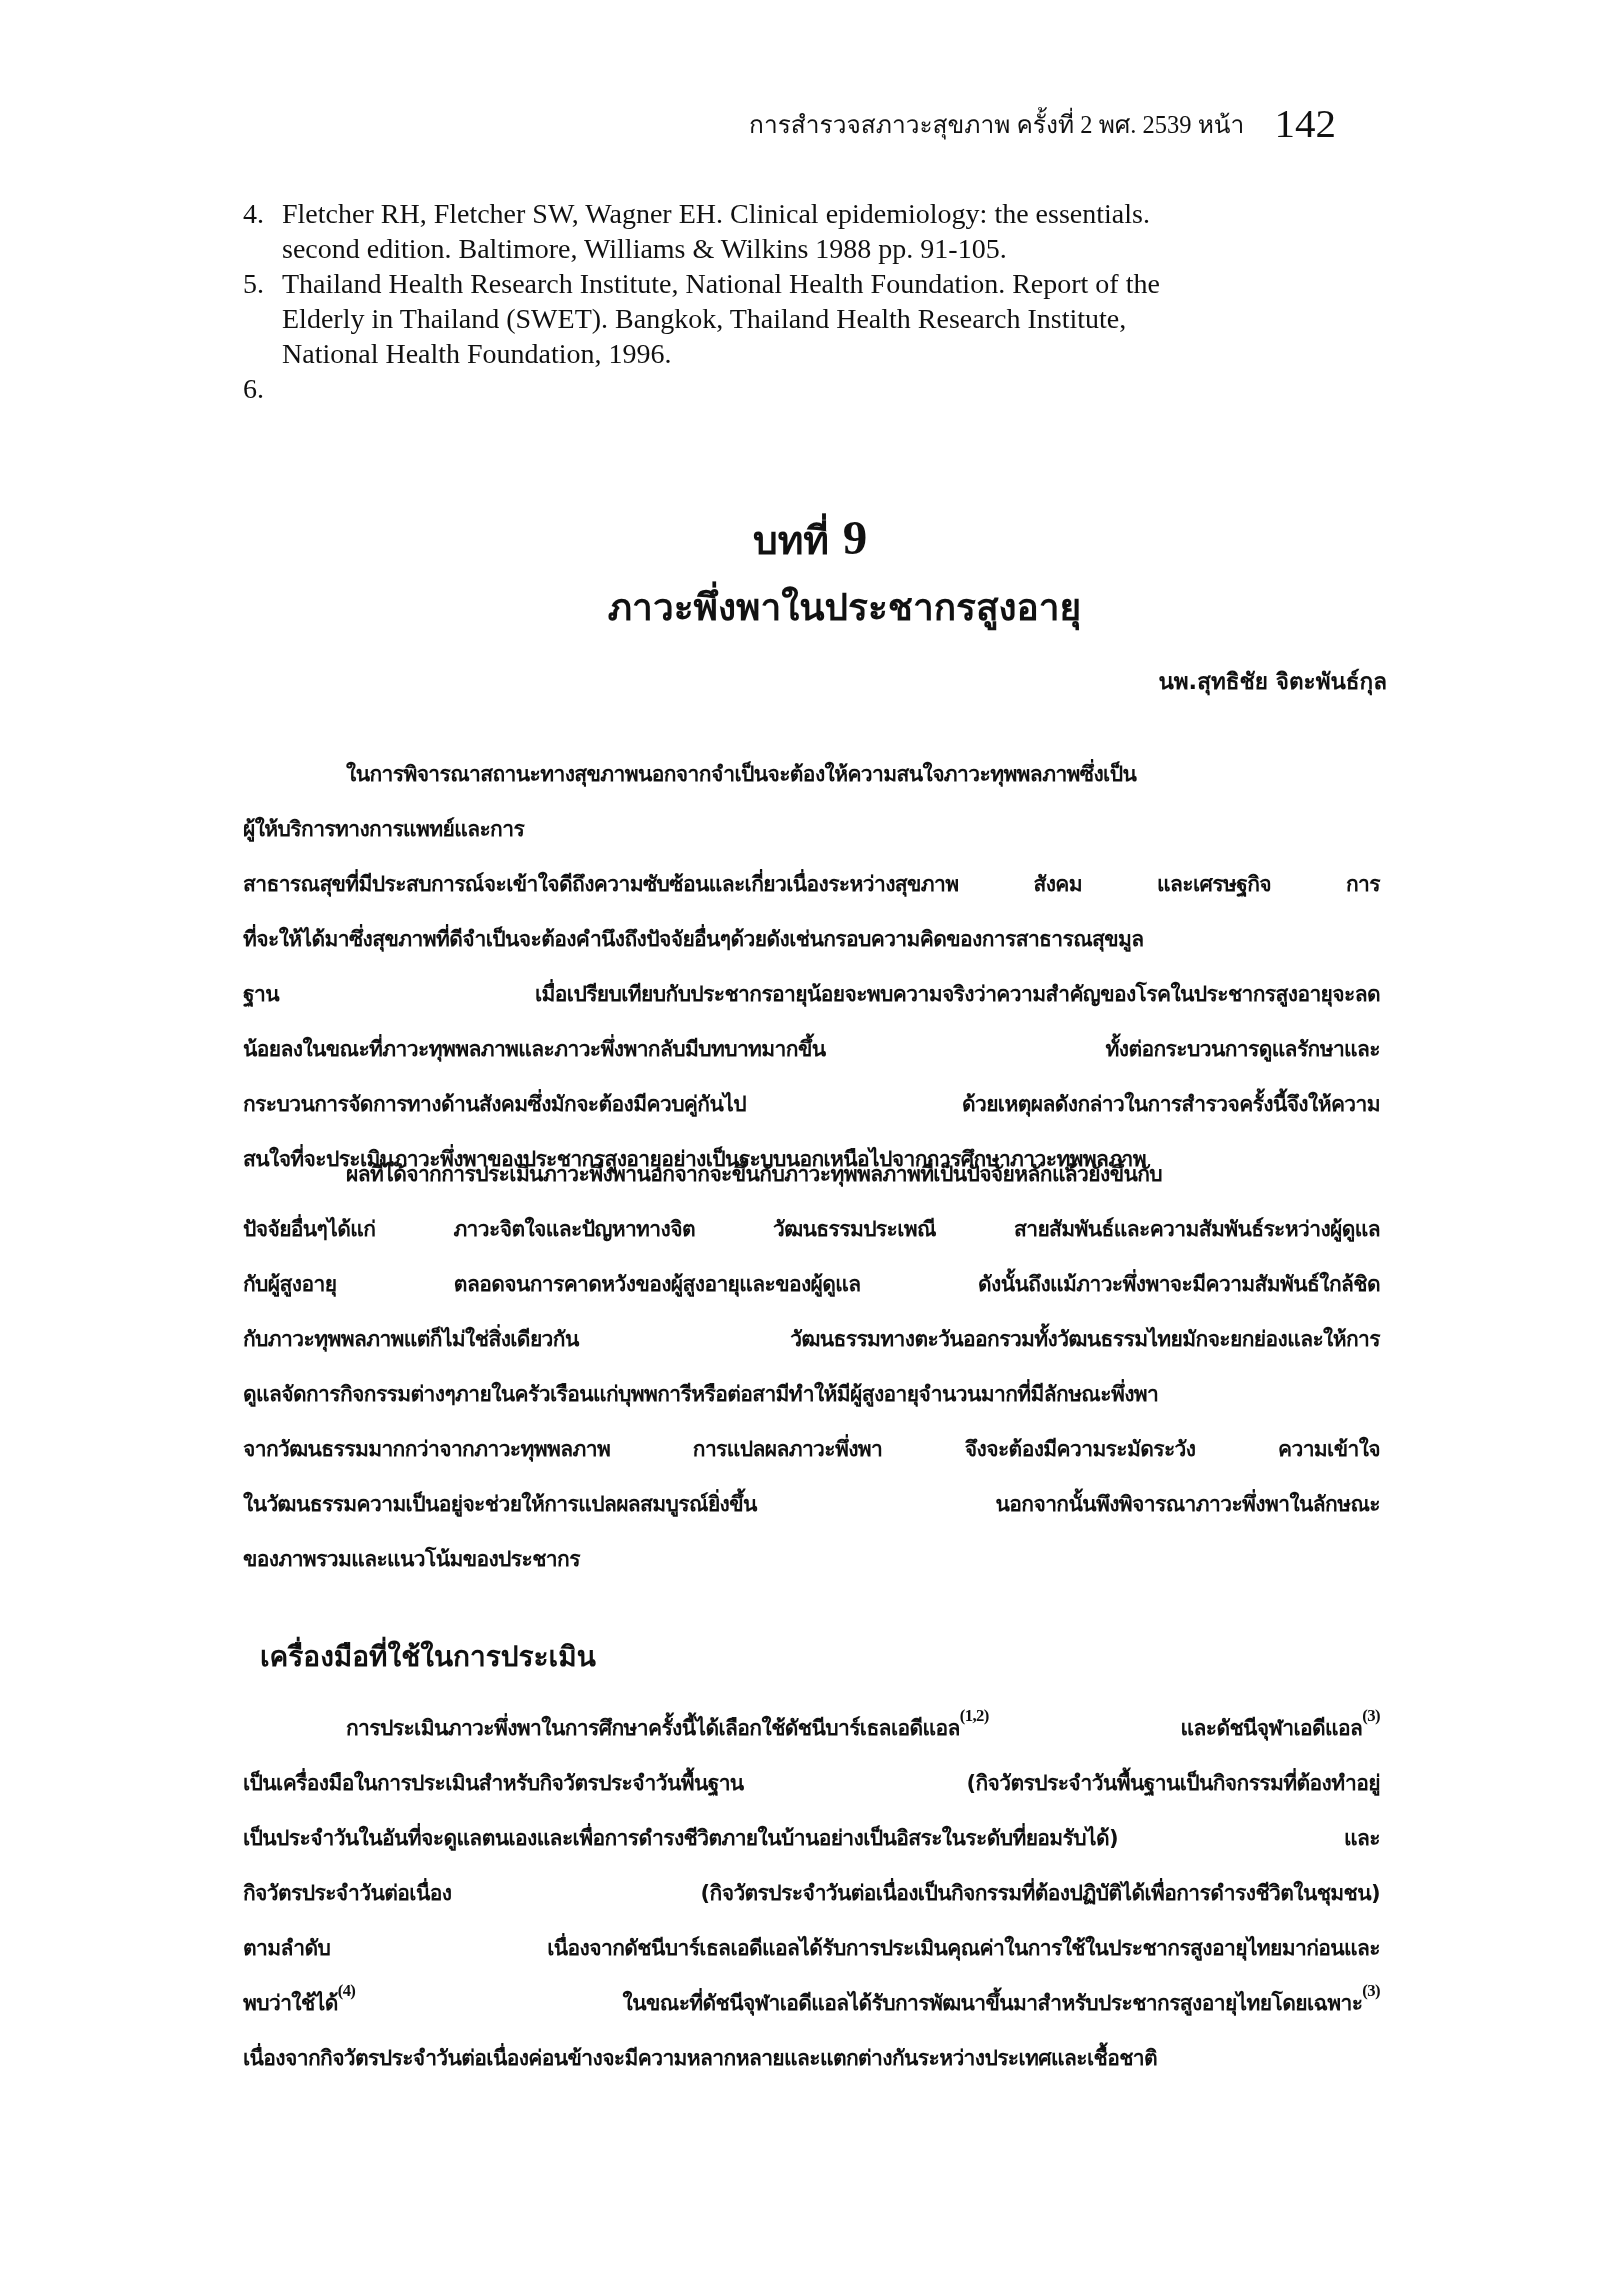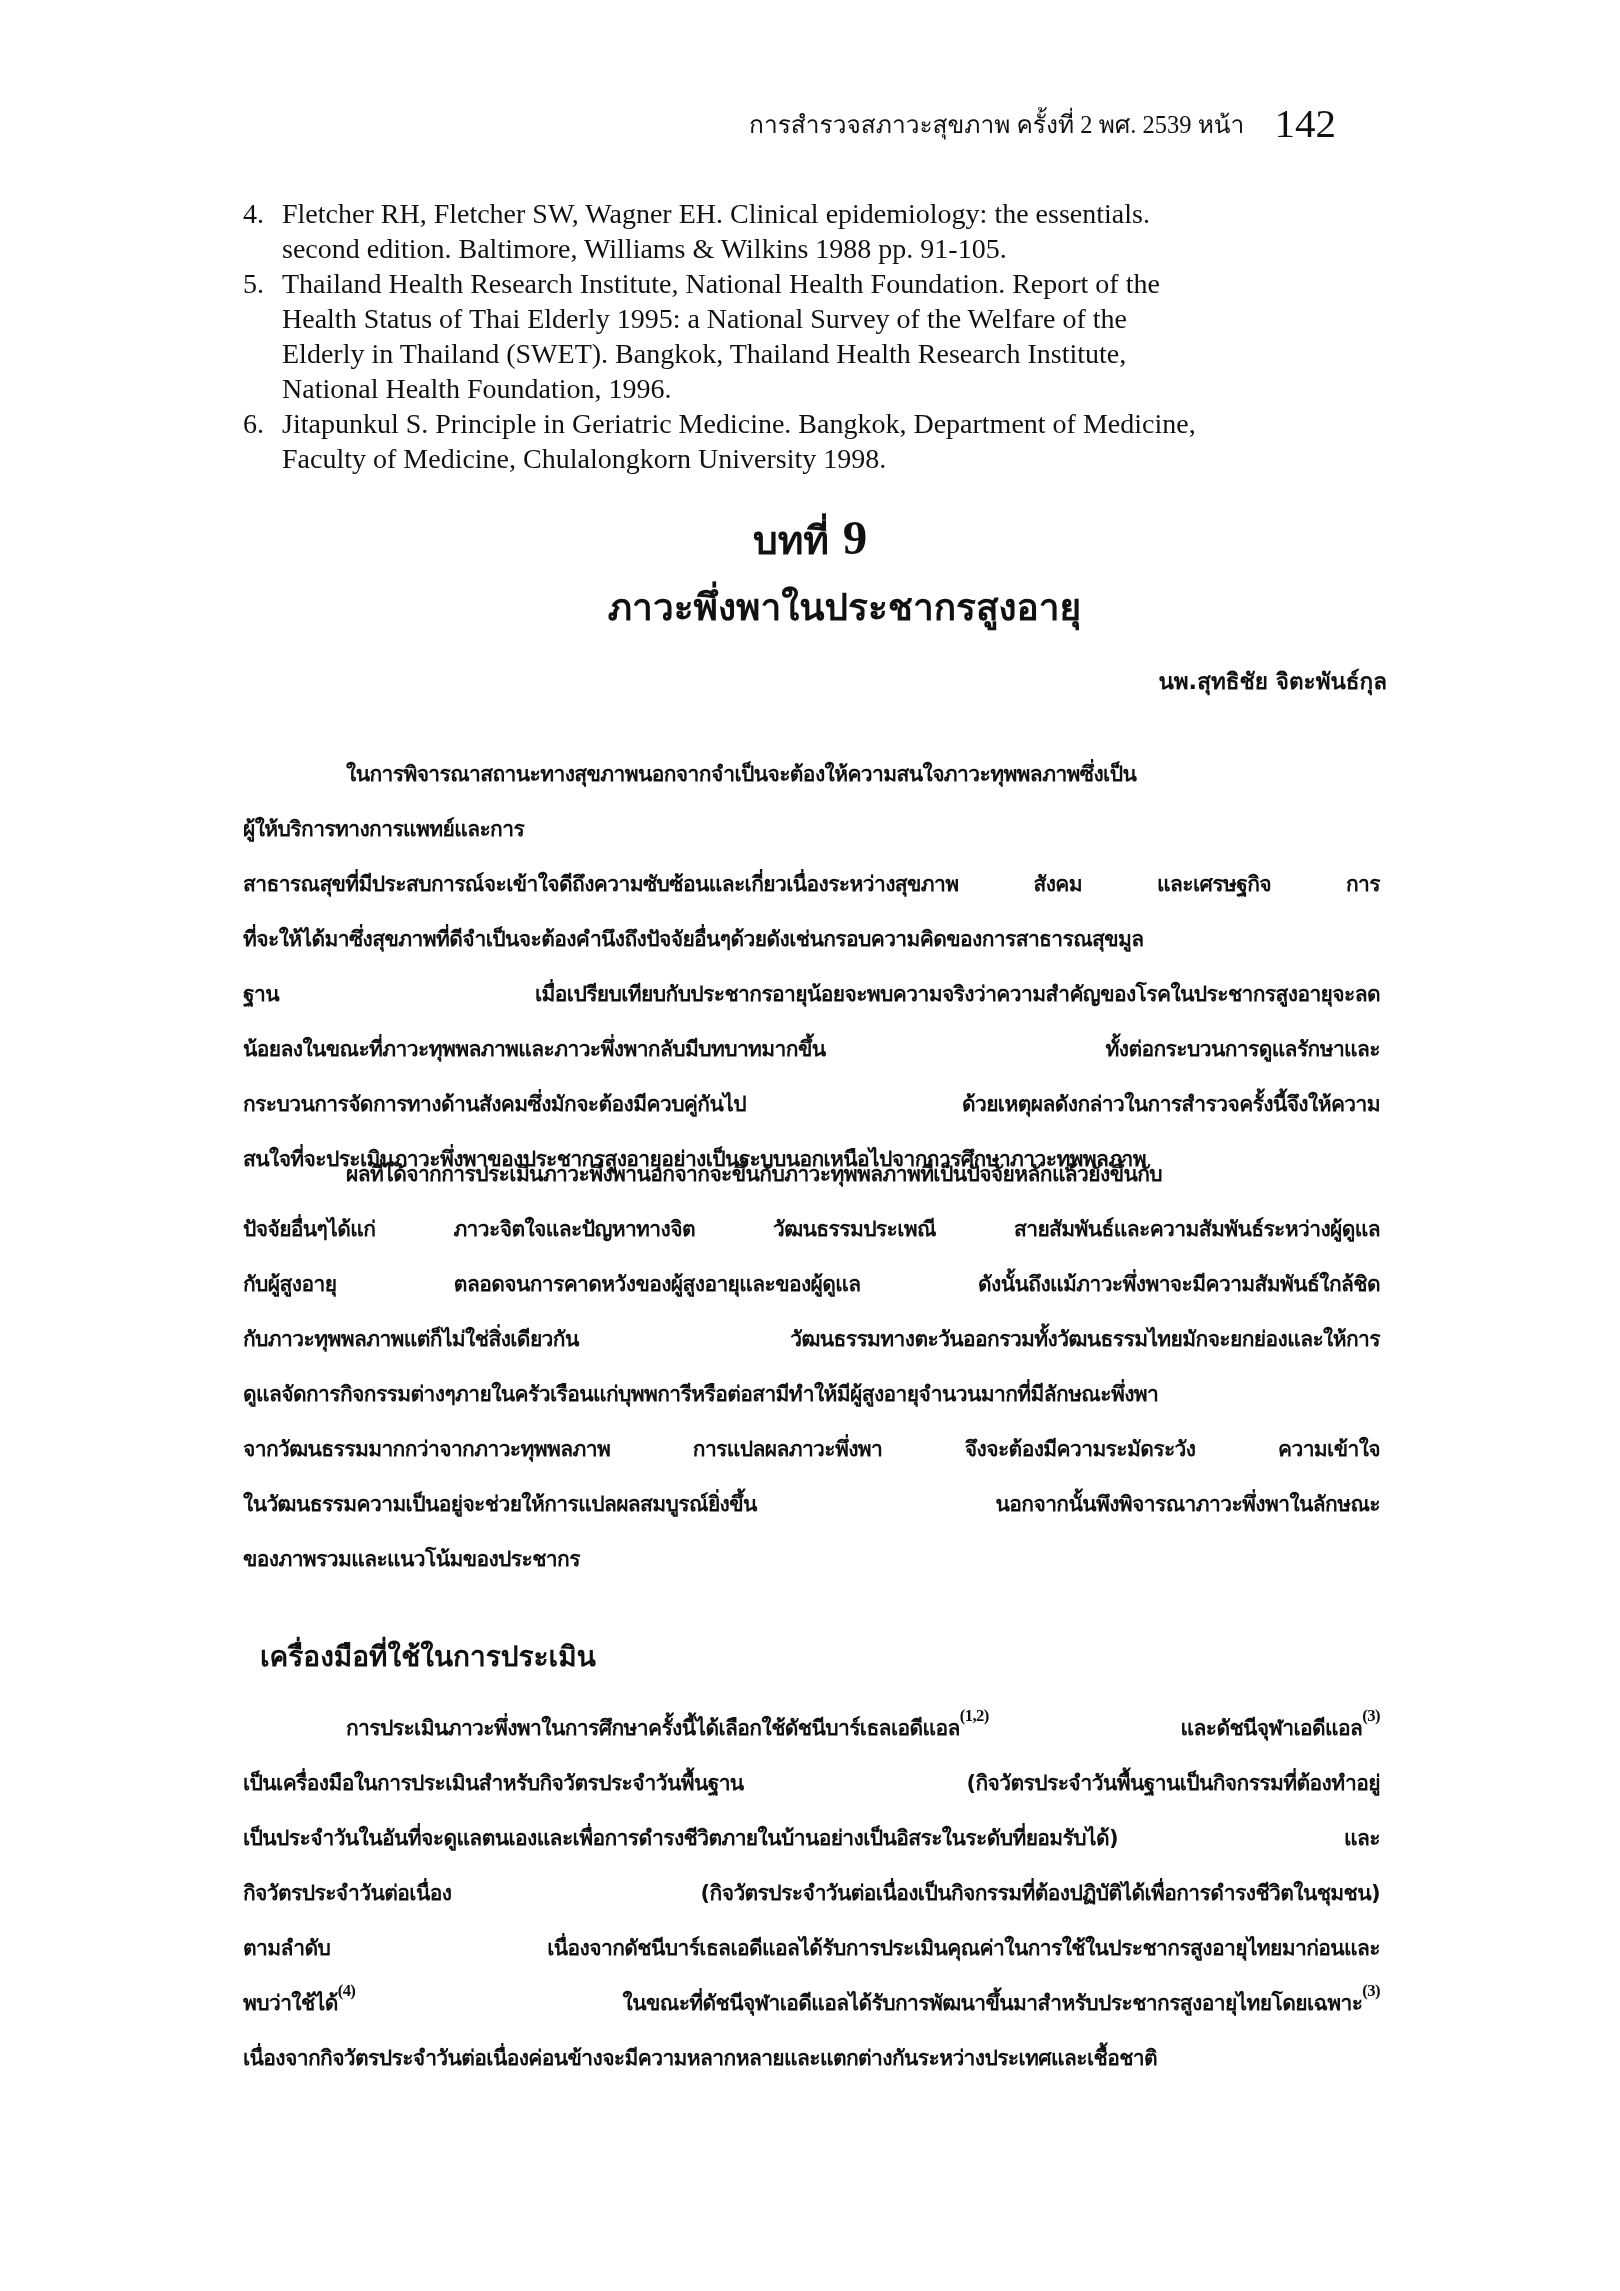--- a/index.html
+++ b/index.html
@@ -142,31 +142,26 @@
     <span class="ref-num">4.</span>
     <div class="ref-lines">
       <div>Fletcher RH, Fletcher SW, Wagner EH. Clinical epidemiology: the essentials.</div>
       <div>second edition. Baltimore, Williams &amp; Wilkins 1988 pp. 91-105.</div>
     </div>
   </div>
   <div class="ref-item">
     <span class="ref-num">5.</span>
     <div class="ref-lines">
       <div>Thailand Health Research Institute, National Health Foundation. Report of the</div>
-      <div>Health Status of Thai Elderly 1995: a National Survey of the Welfare of the</div>
       <div>Elderly in Thailand (SWET). Bangkok, Thailand Health Research Institute,</div>
       <div>National Health Foundation, 1996.</div>
     </div>
   </div>
   <div class="ref-item">
     <span class="ref-num">6.</span>
-    <div class="ref-lines">
-      <div>Jitapunkul S. Principle in Geriatric Medicine. Bangkok, Department of Medicine,</div>
-      <div>Faculty of Medicine, Chulalongkorn University 1998.</div>
-    </div>
   </div>
 </div>
 
 <div class="chapter-label">
   <span>บทที่</span>
   <span class="chap-num">9</span>
 </div>
 <div class="chapter-title">ภาวะพึ่งพาในประชากรสูงอายุ</div>
 <div class="author">นพ.สุทธิชัย จิตะพันธ์กุล</div>
 

